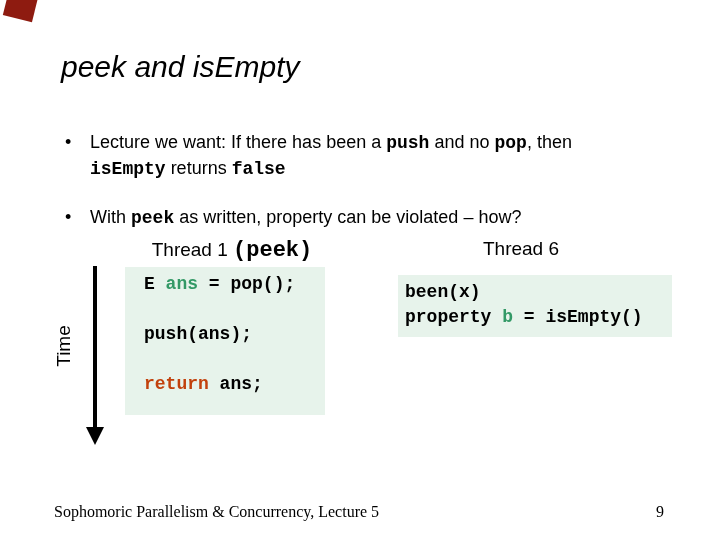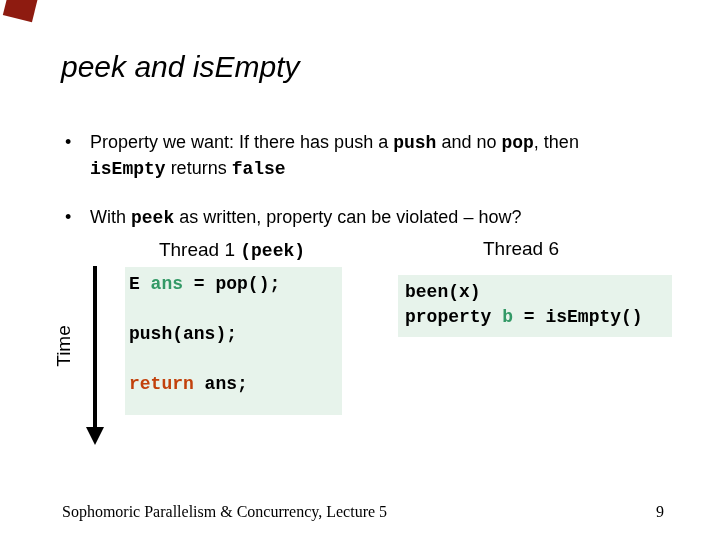--- a/index.html
+++ b/index.html
@@ -31,63 +31,63 @@
   .seg-c{
     font-family:"Liberation Mono","DejaVu Sans Mono",monospace;
     font-weight:bold;font-size:18px;
   }
   .thread-header{
     position:absolute;text-align:center;font-size:19px;line-height:22px;
     white-space:nowrap;
   }
   #t1-header{left:107px;top:239px;width:250px;}
   #t2-header{left:398px;top:238px;width:246px;}
-  #t1-header .seg-c,.thread-header .seg-c{font-size:18px;}
+  #t1-header .seg-c,.thread-header .seg-c{font-size:22px;}
   .codeblock{
     position:absolute;background:#e7f3eb;box-sizing:border-box;
     font-family:"Liberation Mono","DejaVu Sans Mono",monospace;
     font-weight:bold;font-size:18px;line-height:25px;
   }
-  #t1-block{left:125px;top:267px;width:217px;height:148px;padding:5px 0 0 4px;}
+  #t1-block{left:125px;top:267px;width:200px;height:148px;padding:5px 0 0 19px;}
   #t2-block{left:398px;top:275px;width:274px;height:62px;padding:5px 0 0 7px;}
   .c-k{color:#000000;}
   .c-g{color:#339966;}
   .c-b{color:#c2410c;}
   .time-arrow-line{
     position:absolute;left:93px;top:266px;width:4px;height:162px;background:#000;
   }
   .time-arrow-head{
     position:absolute;left:86px;top:427px;width:0;height:0;
     border-left:9px solid transparent;border-right:9px solid transparent;
     border-top:18px solid #000;
   }
   .time-label{
     position:absolute;left:33px;top:334px;width:62px;height:24px;
     text-align:center;font-size:19px;line-height:24px;
     transform:rotate(-90deg);transform-origin:center;
   }
   .footer-left{
-    position:absolute;left:62px;top:503px;
+    position:absolute;left:54px;top:503px;
     font-family:"Liberation Serif",serif;font-size:16px;white-space:nowrap;
   }
   .footer-page{
     position:absolute;right:56px;top:503px;
     font-family:"Liberation Serif",serif;font-size:16px;
   }
 </style>
 </head>
 <body>
 
 <div class="corner-decoration"></div>
 
 <div class="slide-title">peek and isEmpty</div>
 
 <div class="bullets">
   <div class="bullet">
-      <div class="line"><span class="seg-p">Property we want: If there has push a </span><span class="seg-c">push</span><span class="seg-p"> and no </span><span class="seg-c">pop</span><span class="seg-p">, then</span></div>
+      <div class="line"><span class="seg-p">Lecture we want: If there has been a </span><span class="seg-c">push</span><span class="seg-p"> and no </span><span class="seg-c">pop</span><span class="seg-p">, then</span></div>
       <div class="line"><span class="seg-c">isEmpty</span><span class="seg-p"> returns </span><span class="seg-c">false</span></div>
     </div>
   <div class="bullet">
       <div class="line"><span class="seg-p">With </span><span class="seg-c">peek</span><span class="seg-p"> as written, property can be violated – how?</span></div>
     </div>
 </div>
 
 <div class="thread-header" id="t1-header">
     <div class="line"><span class="seg-p">Thread 1 </span><span class="seg-c">(peek)</span></div>
   </div>

